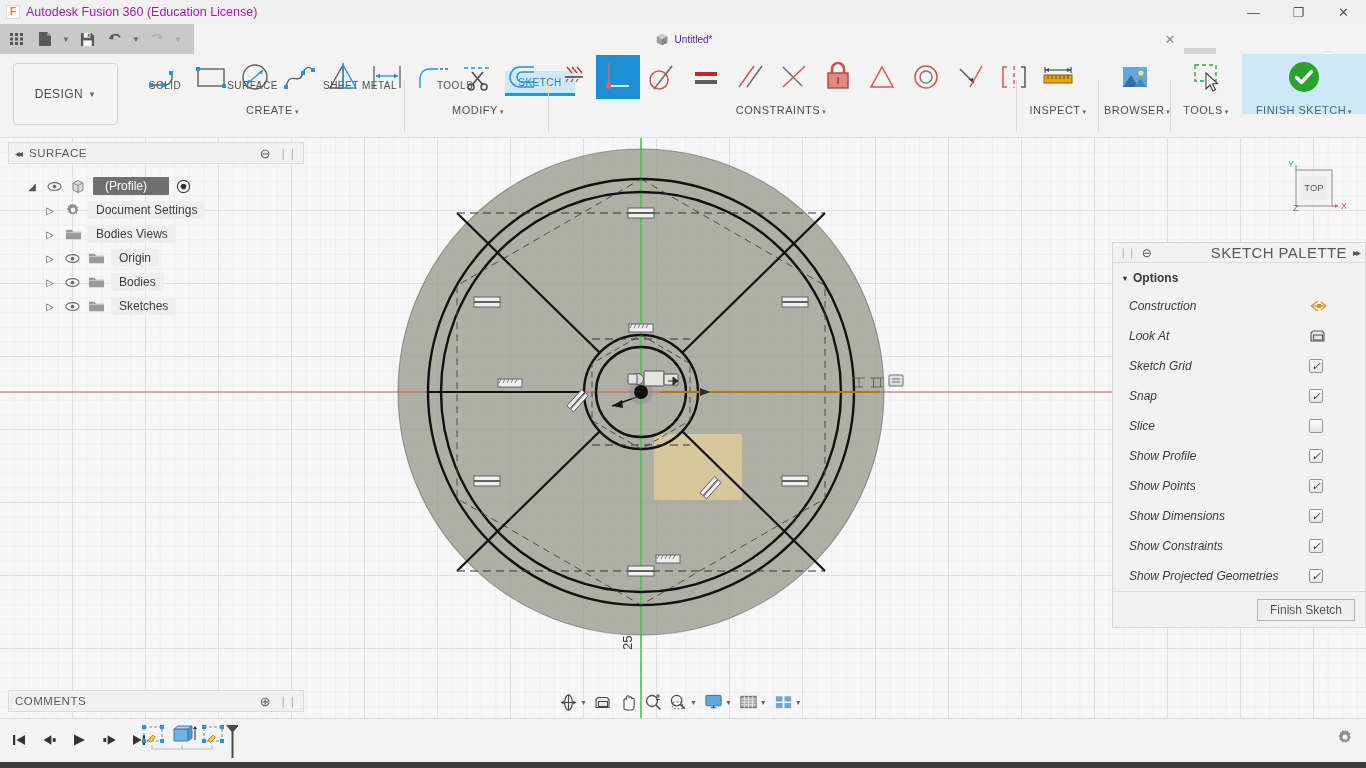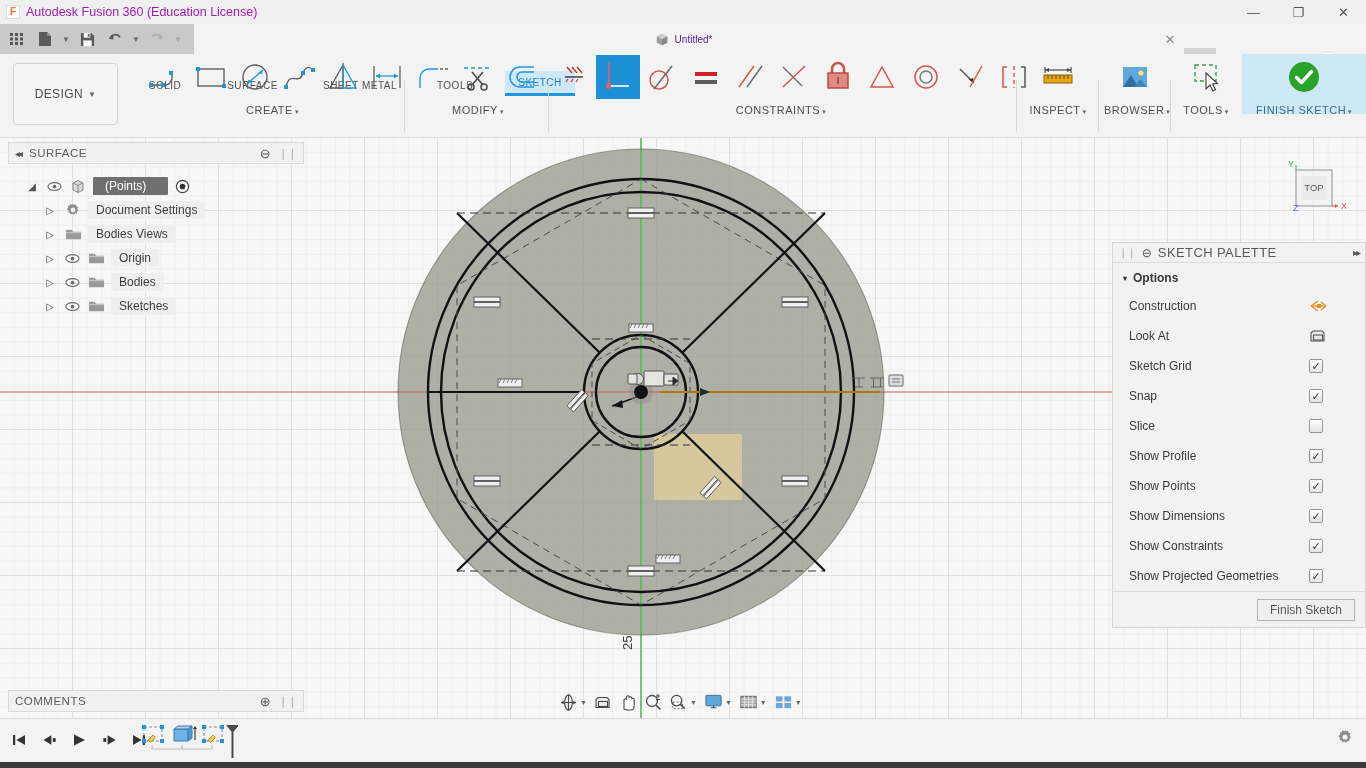--- a/index.html
+++ b/index.html
@@ -159,29 +159,29 @@
   .palette {
     position:absolute; left:1112px; top:242px; width:254px;
     background:#f2f2f2; border:1px solid #d6d6d6;
   }
   .pal-head {
     height:20px; display:flex; align-items:center; gap:6px; padding:0 6px;
     border-bottom:1px solid #dcdcdc; background:#f2f2f2;
   }
   .pal-head .grip { color:#aaa; font-size:10px; }
   .pal-head .dot { font-size:12px; color:#555; cursor:default; }
-  .pal-head .ttl { flex:1; font-size:13px; letter-spacing:.4px; color:#5a5a5a; }
+  .pal-head .ttl { flex:1; font-size:15px; letter-spacing:.4px; color:#5a5a5a;text-align:right; }
   .pal-head .chev { font-size:10px; color:#555; letter-spacing:-2px; cursor:default; }
   .pal-section {
     padding:8px 0 6px 10px; font-size:12px; font-weight:bold; color:#3a3a3a;
     display:flex; align-items:center; gap:6px; cursor:default;
   }
   .pal-section .car { font-size:8px; }
   .pal-row {
-    height:30px; display:flex; align-items:center; padding:0 0 0 16px; cursor:default;
+    height:30px; display:flex; align-items:center; padding:0 0 0 16px; cursor:default;font-style:italic;
   }
   .pal-row .lbl { flex:1; font-size:12px; color:#3a3a3a; }
   .pal-row .ctl { width:56px; display:flex; align-items:center; }
   .cbx {
     width:14px; height:14px; border:1px solid #949494; border-radius:2px;
     background:linear-gradient(#fefefe,#e4e4e4);
     display:flex; align-items:center; justify-content:center;
     font-size:11px; color:#333; line-height:1;
   }
   .pal-foot {
@@ -715,21 +715,21 @@
               <ellipse cx="8" cy="5.5" rx="7" ry="4.2" fill="none" stroke="#6d6d6d" stroke-width="1.2"></ellipse>
               <circle cx="8" cy="5.5" r="2" fill="#6d6d6d"></circle>
             </svg>
         </span>
         <span class="ico">
           <svg width="16" height="15" viewBox="0 0 16 15">
               <path d="M3 4 L8 1.5 L13 4 L13 11 L8 13.5 L3 11 z" fill="#d9d9d9" stroke="#8a8a8a" stroke-width="1"></path>
               <path d="M3 4 L8 6.5 L13 4 M8 6.5 V13.5" fill="none" stroke="#8a8a8a" stroke-width="1"></path>
             </svg>
         </span>
-        <span class="nm">(Points)</span>
+        <span class="nm">(Profile)</span>
         <span class="radio">
           <svg width="15" height="15" viewBox="0 0 16 16">
               <circle cx="8" cy="8" r="6.5" fill="#fff" stroke="#444" stroke-width="1.3"></circle>
               <circle cx="8" cy="8" r="3" fill="#333"></circle>
             </svg>
         </span>
       </div>
 
       <div class="tree-row" style="padding-left:34px;">
         <span class="arrow">▷</span>

